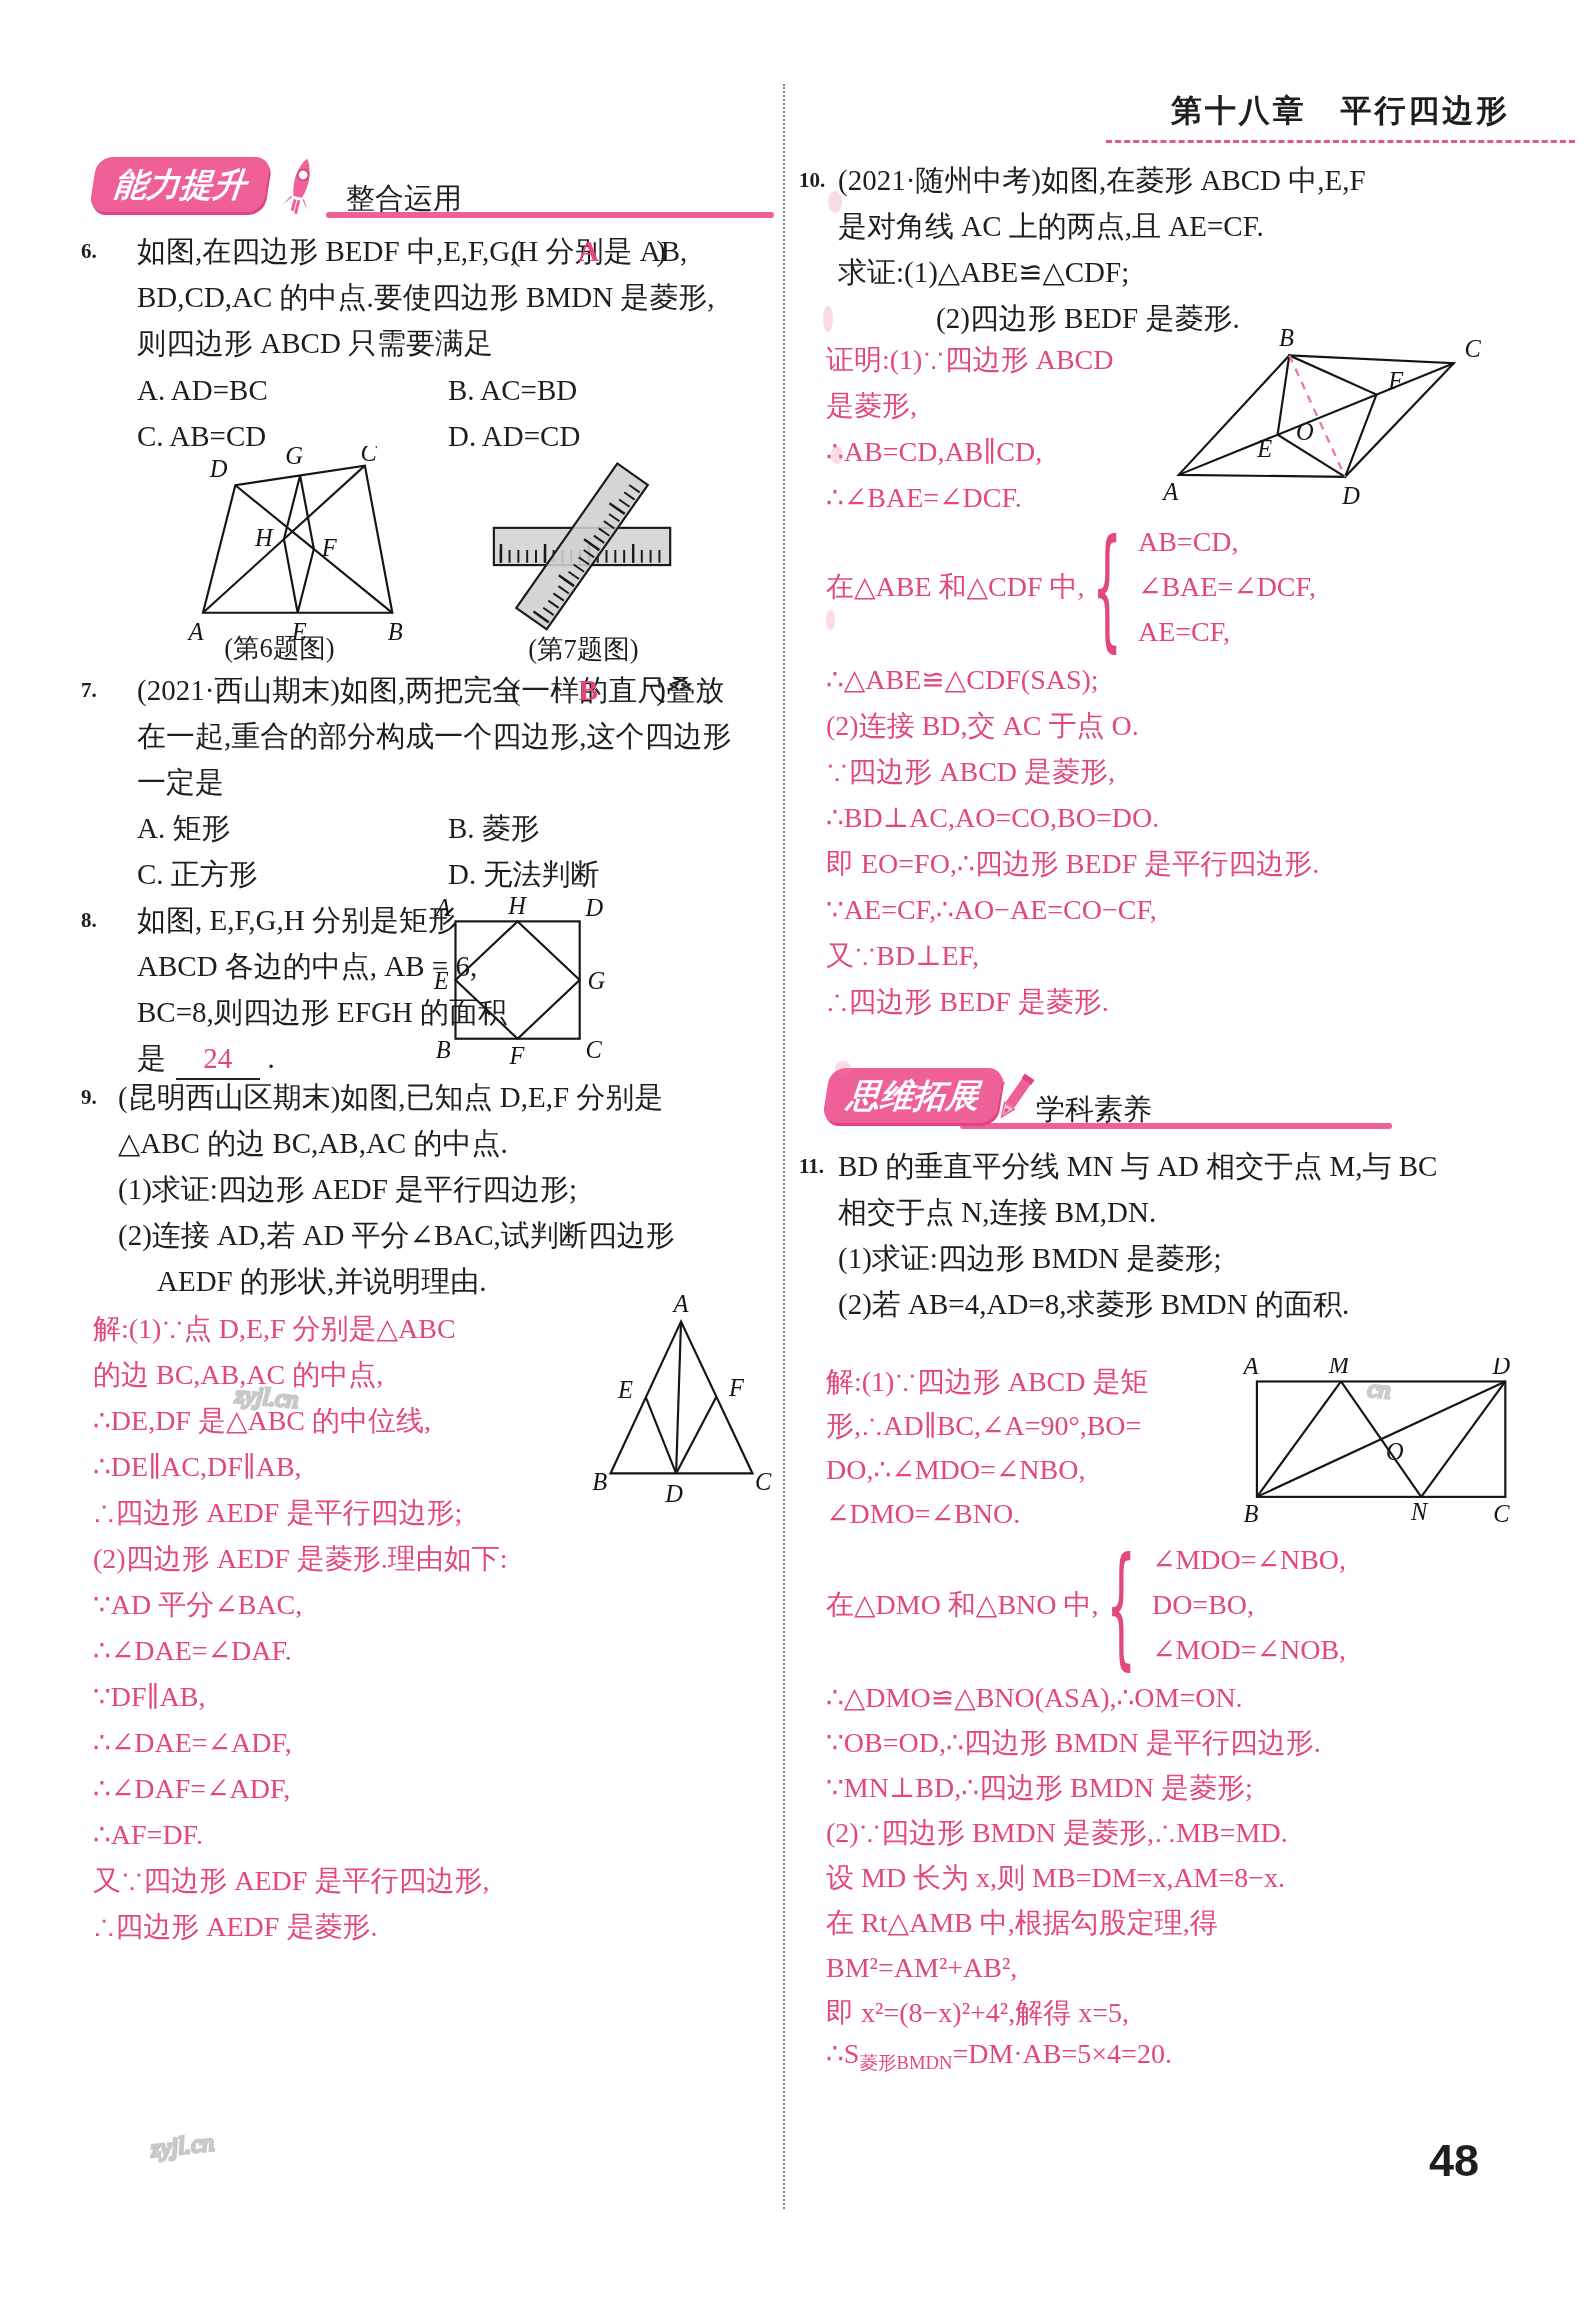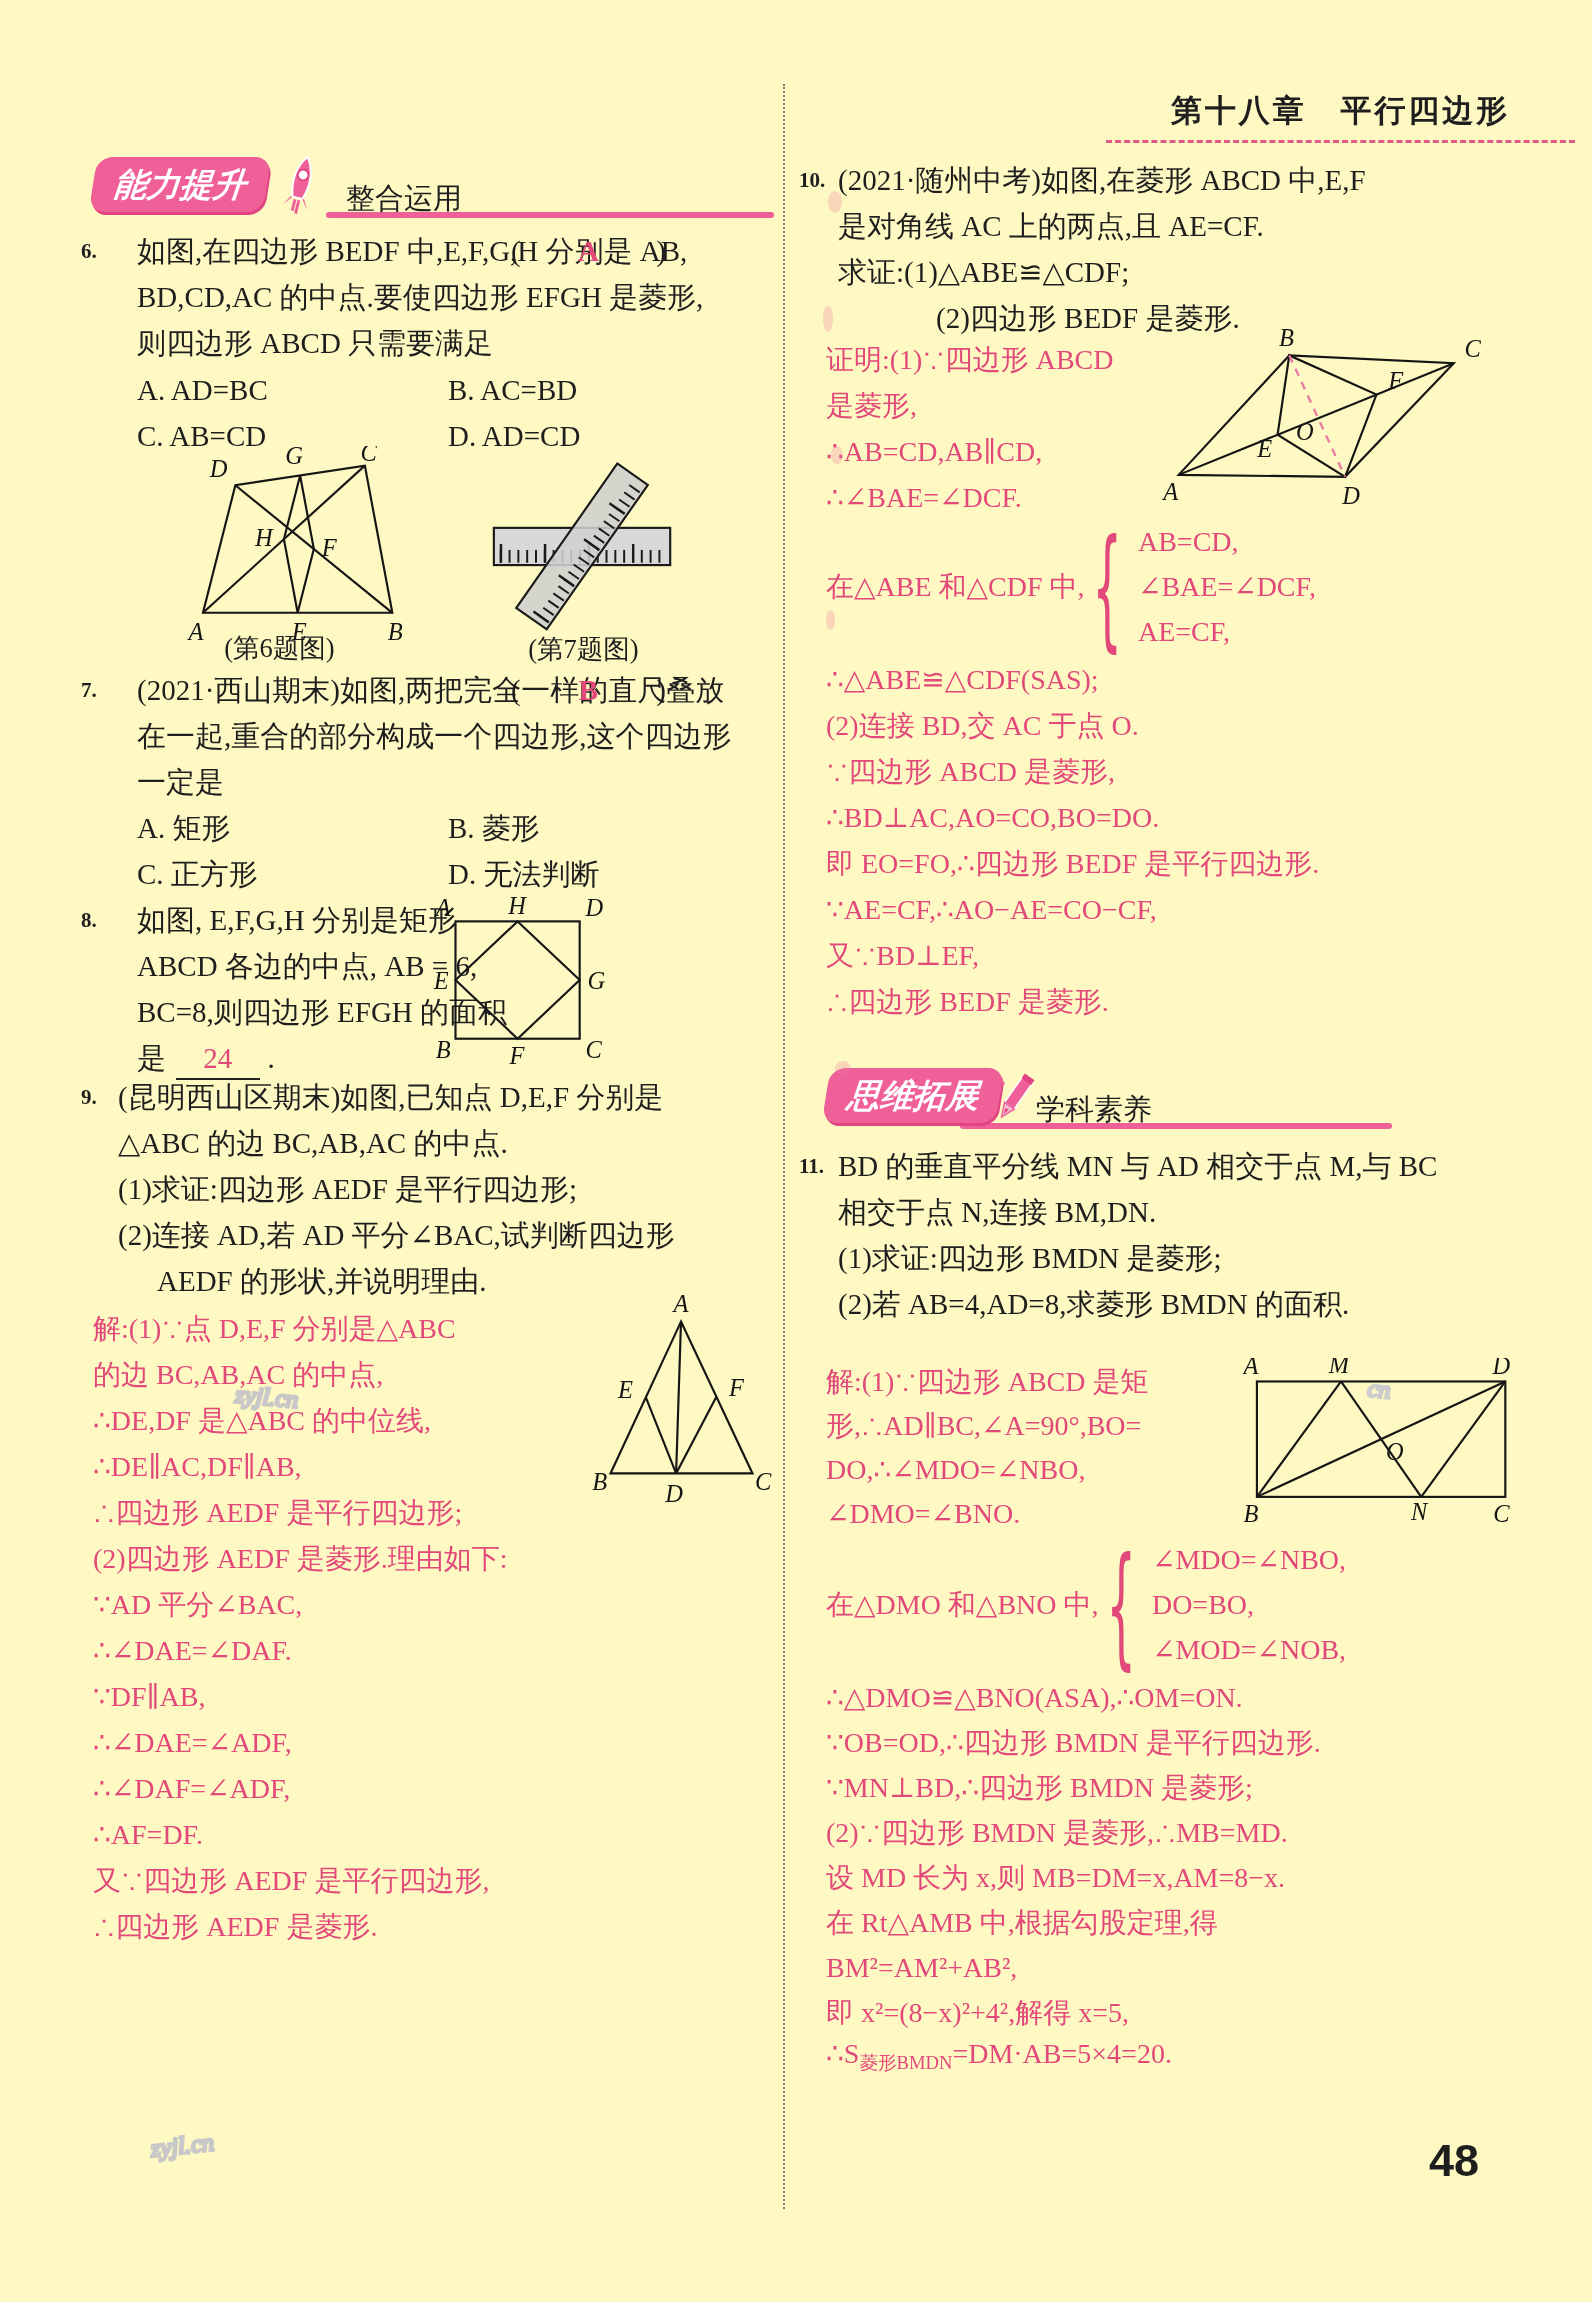--- a/index.html
+++ b/index.html
@@ -1,16 +1,16 @@
 <!DOCTYPE html>
 <html><head>
 <meta charset="utf-8">
 <style>
   html,body{margin:0;padding:0;background:#e9e7e2;}
-  .page{position:relative;width:1593px;height:2302px;margin:0 auto;background:#fef9c3;
+  .page{position:relative;width:1593px;height:2302px;margin:0 auto;background:#ffffff;
         font-family:"Liberation Serif","DejaVu Serif",serif;color:#1e1e1e;overflow:hidden;}
   .abs{position:absolute;}
   
   .prob{position:absolute;font-size:29px;}
   .pnum{position:absolute;left:0;top:0;font-weight:bold;line-height:46px;font-size:21px;}
   .lines{position:relative;}
   .ln{height:46px;line-height:46px;white-space:nowrap;}
   .sol .ln, .pink .ln{color:#e2487a;}
   .sol{position:absolute;font-size:28px;}
   .sol .ln{height:46px;line-height:46px;}
@@ -80,21 +80,21 @@
         <path d="M24 48 L24 60 M28 48 L28 62" stroke="#ef5f98" stroke-width="3" fill="none"></path>
       </g>
     </svg>
     <div class="bsub" style="left:253px;">整合运用</div>
   </div>
 
   <div class="prob" style="left:81px;top:228px;width:706px;">
     <span class="pnum">6.</span>
     <div class="lines" style="margin-left:56px;">
       <div class="ln">如图,在四边形 BEDF 中,E,F,G,H 分别是 AB,</div>
-      <div class="ln">BD,CD,AC 的中点.要使四边形 EFGH 是菱形,</div>
+      <div class="ln">BD,CD,AC 的中点.要使四边形 BMDN 是菱形,</div>
       <div class="ln">
         <span>则四边形 ABCD 只需要满足</span>
         <span class="agrp">
           <span>(</span>
           <span class="ansletter">A</span>
           <span>)</span>
         </span>
       </div>
     </div>
   </div>

